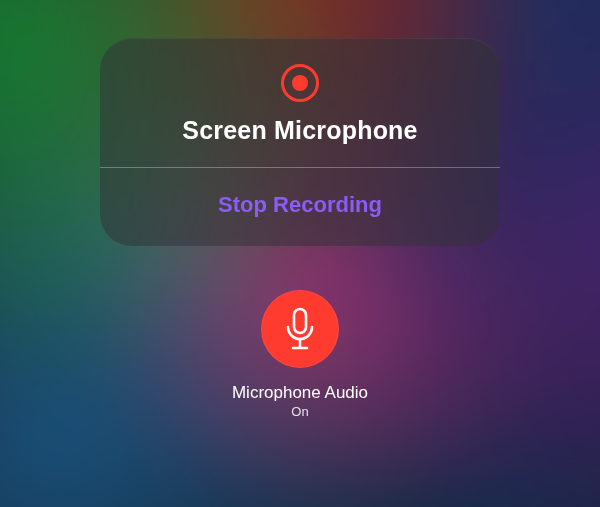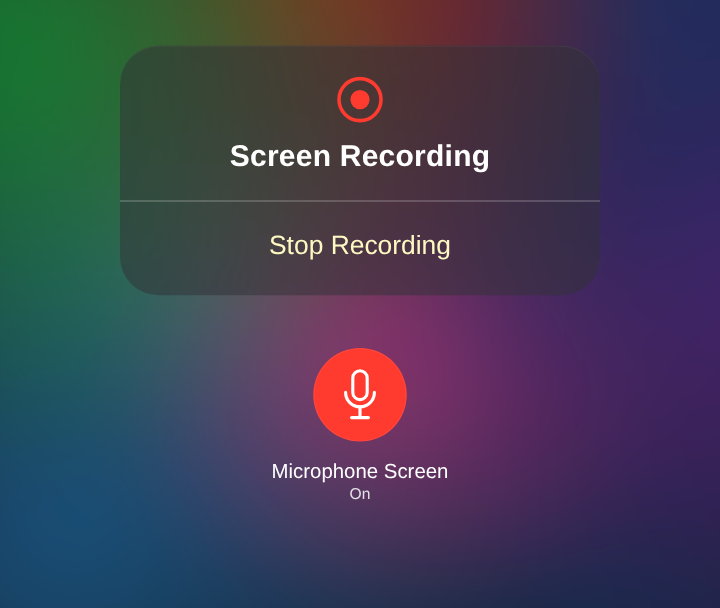--- a/index.html
+++ b/index.html
@@ -88,22 +88,22 @@
     background: rgba(255,255,255,0.30);
   }
 
   .card-bottom {
     padding: 24px 20px 28px;
     text-align: center;
     cursor: pointer;
   }
   .stop-label {
     font-size: 22px;
-    font-weight: 400;
-    color: #fef9c3;
+    font-weight: 700;
+    color: #8b5cf6;
   }
 
   .mic-block {
     margin-top: 44px;
     display: flex;
     flex-direction: column;
     align-items: center;
     gap: 14px;
   }
 
@@ -140,38 +140,38 @@
 
 <div class="wallpaper"></div>
 
 <div class="stage">
 
   <div class="card">
     <div class="card-top">
       <div class="rec-indicator">
         <div class="dot"></div>
       </div>
-      <div class="card-title">Screen Recording</div>
+      <div class="card-title">Screen Microphone</div>
     </div>
     <div class="card-divider"></div>
     <div class="card-bottom">
       <span class="stop-label">Stop Recording</span>
     </div>
   </div>
 
   <div class="mic-block">
     <div class="mic-btn">
       <span>
         <svg width="34" height="44" viewBox="0 0 34 44" fill="none">
           <rect x="11" y="2" width="12" height="24" rx="6" stroke="#ffffff" stroke-width="2.6"></rect>
           <path d="M5 20c0 6.6 5.4 12 12 12s12-5.4 12-12" stroke="#ffffff" stroke-width="2.6" stroke-linecap="round"></path>
           <line x1="17" y1="32" x2="17" y2="40" stroke="#ffffff" stroke-width="2.6" stroke-linecap="round"></line>
           <line x1="10" y1="41" x2="24" y2="41" stroke="#ffffff" stroke-width="2.6" stroke-linecap="round"></line>
         </svg>
       </span>
     </div>
     <div class="mic-text">
-      <div class="mic-label">Microphone Screen</div>
+      <div class="mic-label">Microphone Audio</div>
       <div class="mic-state">On</div>
     </div>
   </div>
 
 </div>
 
 </body></html>

